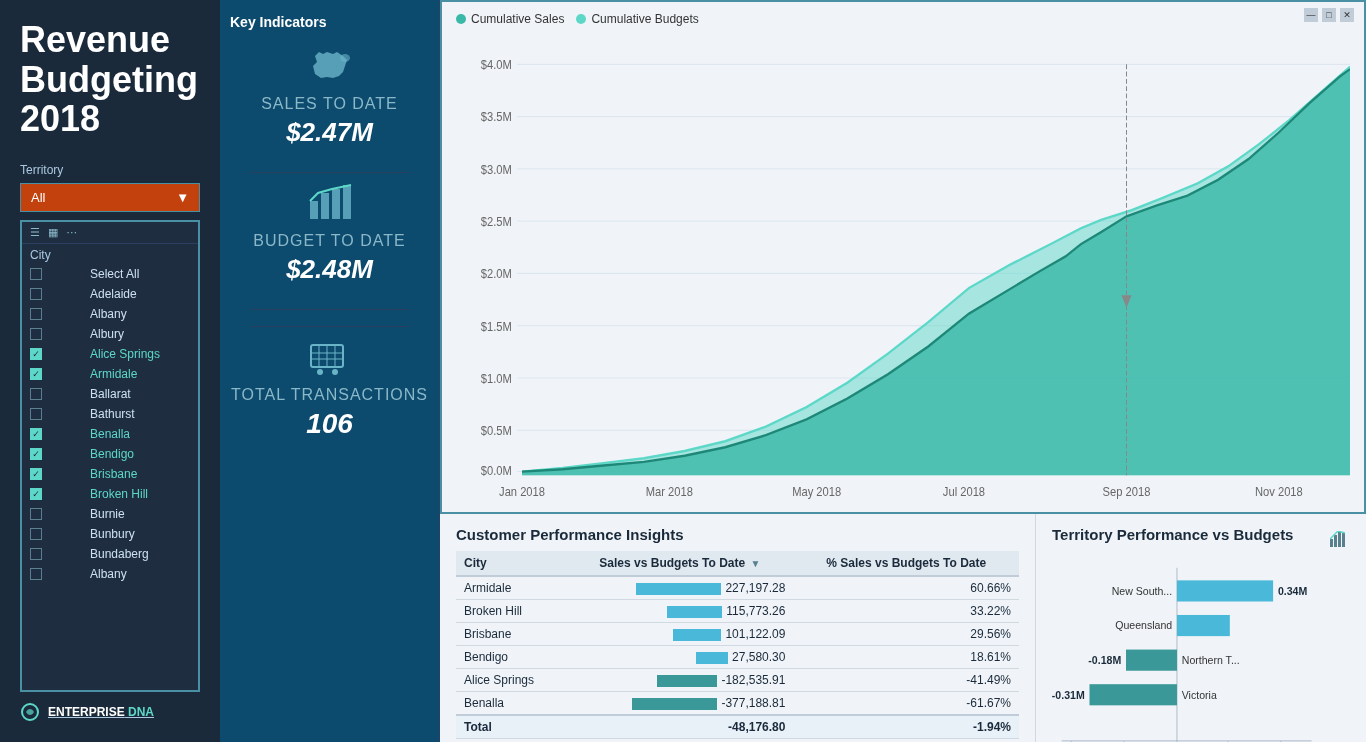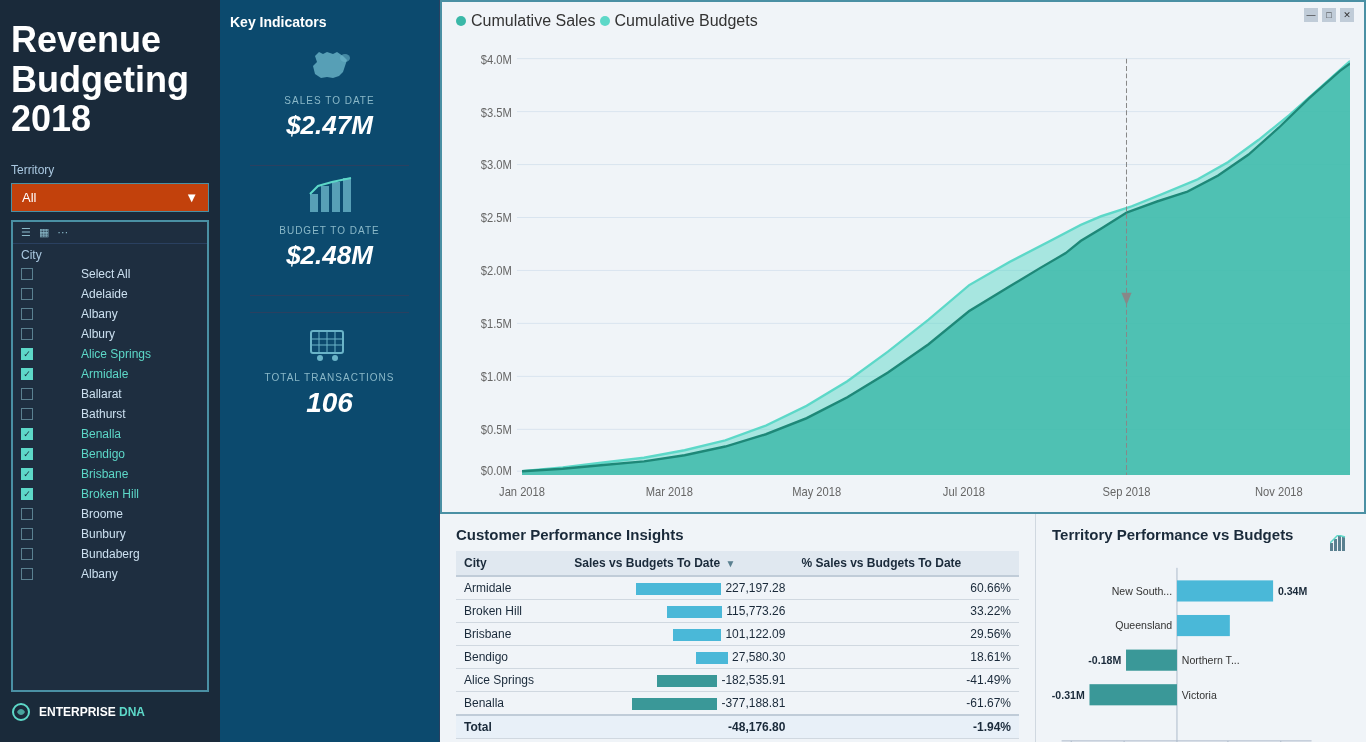--- a/index.html
+++ b/index.html
@@ -10,21 +10,21 @@
       height: 742px;
       overflow: hidden;
       display: flex;
     }
 
     
     .sidebar {
       width: 220px;
       min-width: 220px;
       background: #1a2a3a;
-      padding: 20px 11px;
+      padding: 20px 20px;
       display: flex;
       flex-direction: column;
       color: white;
     }
     .sidebar-title {
       font-size: 36px;
       font-weight: 900;
       line-height: 1.1;
       color: white;
       margin-bottom: 24px;
@@ -109,20 +109,21 @@
       gap: 8px;
       padding-top: 10px;
     }
     .footer-logo-icon {
       width: 20px;
       height: 20px;
     }
     .footer-text {
       font-size: 12px;
       color: #aac8e0;
+      text-decoration: underline;
     }
     .footer-text span {
       font-weight: 700;
       color: white;
     }
 
     
     .key-indicators {
       width: 220px;
       min-width: 220px;
@@ -144,21 +145,21 @@
       text-align: center;
       margin-bottom: 16px;
       width: 100%;
     }
     .ki-icon {
       font-size: 28px;
       color: #8ab8c8;
       margin-bottom: 4px;
     }
     .ki-label {
-      font-size: 10px;
+      font-size: 16px;
       color: #8ab8c8;
       letter-spacing: 1px;
       text-transform: uppercase;
       margin-bottom: 4px;
     }
     .ki-value {
       font-size: 26px;
       font-weight: 700;
       color: white;
       font-style: italic;
@@ -173,23 +174,23 @@
     .ki-value.transactions { font-size: 28px; color: white; }
 
     
     .right-panels {
       flex: 1;
       display: flex;
       flex-direction: column;
     }
     .chart-legend {
       display: flex;
-      gap: 4px;
-      margin-bottom: 4px;
-      font-size: 16px;
+      gap: 12px;
+      margin-bottom: 14px;
+      font-size: 12px;
       color: #333;
     }
     .legend-item {
       display: flex;
       align-items: center;
       gap: 5px;
     }
     .legend-dot {
       width: 10px;
       height: 10px;
@@ -222,21 +223,21 @@
     }
     .data-table th {
       background: #e0e8f0;
       padding: 5px 8px;
       text-align: left;
       color: #1a2a3a;
       font-weight: 600;
       border-bottom: 2px solid #c0ccd8;
     }
     .data-table th:nth-child(2), .data-table th:nth-child(3) {
-      text-align: left;
+      text-align: center;
     }
     .data-table td {
       padding: 4px 8px;
       color: #1a2a3a;
       border-bottom: 1px solid #d0d8e0;
     }
     .data-table td:nth-child(2), .data-table td:nth-child(3) {
       text-align: right;
     }
     .data-table tr.total-row td {
@@ -366,21 +367,21 @@
         <div class="city-item checked">
           <span class="check-box">✓</span>
           <span>Brisbane</span>
         </div>
         <div class="city-item checked">
           <span class="check-box">✓</span>
           <span>Broken Hill</span>
         </div>
         <div class="city-item">
           <span class="check-box"></span>
-          <span>Broome</span>
+          <span>Burnie</span>
         </div>
         <div class="city-item">
           <span class="check-box"></span>
           <span>Bunbury</span>
         </div>
         <div class="city-item">
           <span class="check-box"></span>
           <span>Bundaberg</span>
         </div>
         <div class="city-item">
@@ -560,21 +561,21 @@
             <tr class="total-row">
               <td>Total</td>
               <td>-48,176.80</td>
               <td>-1.94%</td>
             </tr>
           </tbody>
       </table>
     </div>
 
     <div class="territory-panel">
-      <div style="display:flex;justify-content:space-between;align-items:flex-end;margin-bottom:8px;">
+      <div style="display:flex;justify-content:space-between;align-items:center;margin-bottom:8px;">
         <div class="panel-title">Territory Performance vs Budgets</div>
         <svg width="20" height="16" viewBox="0 0 20 16">
           <rect x="0" y="8" width="3" height="8" fill="#5a8090"></rect>
           <rect x="4" y="4" width="3" height="12" fill="#5a8090"></rect>
           <rect x="8" y="0" width="3" height="16" fill="#5a8090"></rect>
           <rect x="12" y="2" width="3" height="14" fill="#5a8090"></rect>
           <polyline points="0,8 4,4 8,0 15,2" stroke="#5dd8c8" stroke-width="1.5" fill="none"></polyline>
         </svg>
       </div>
 

